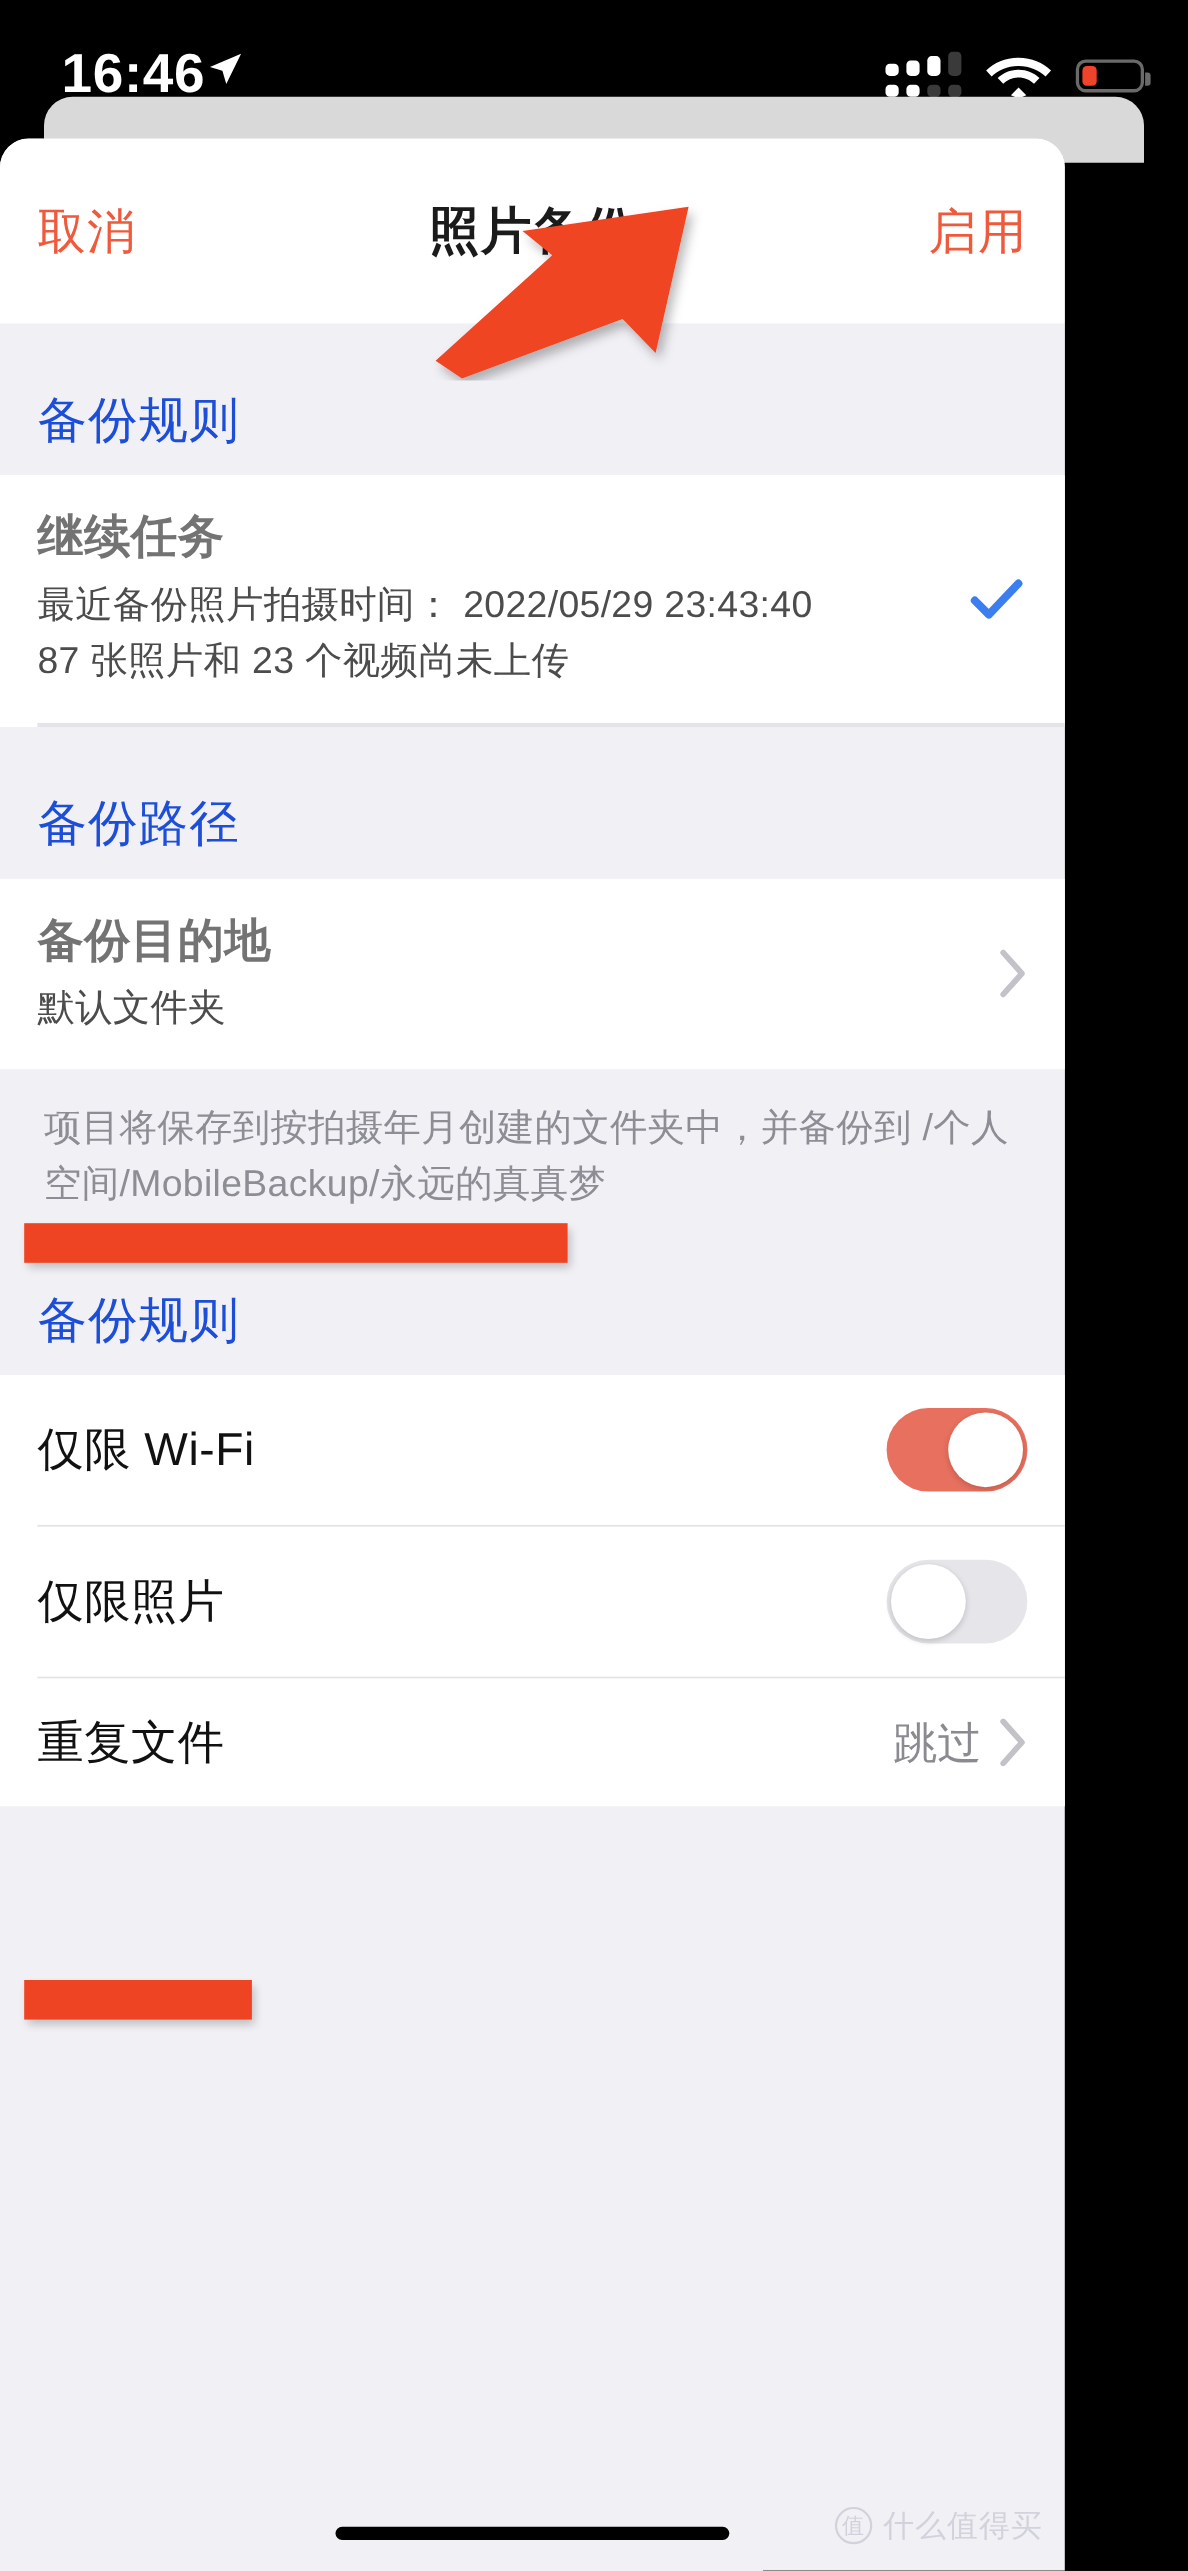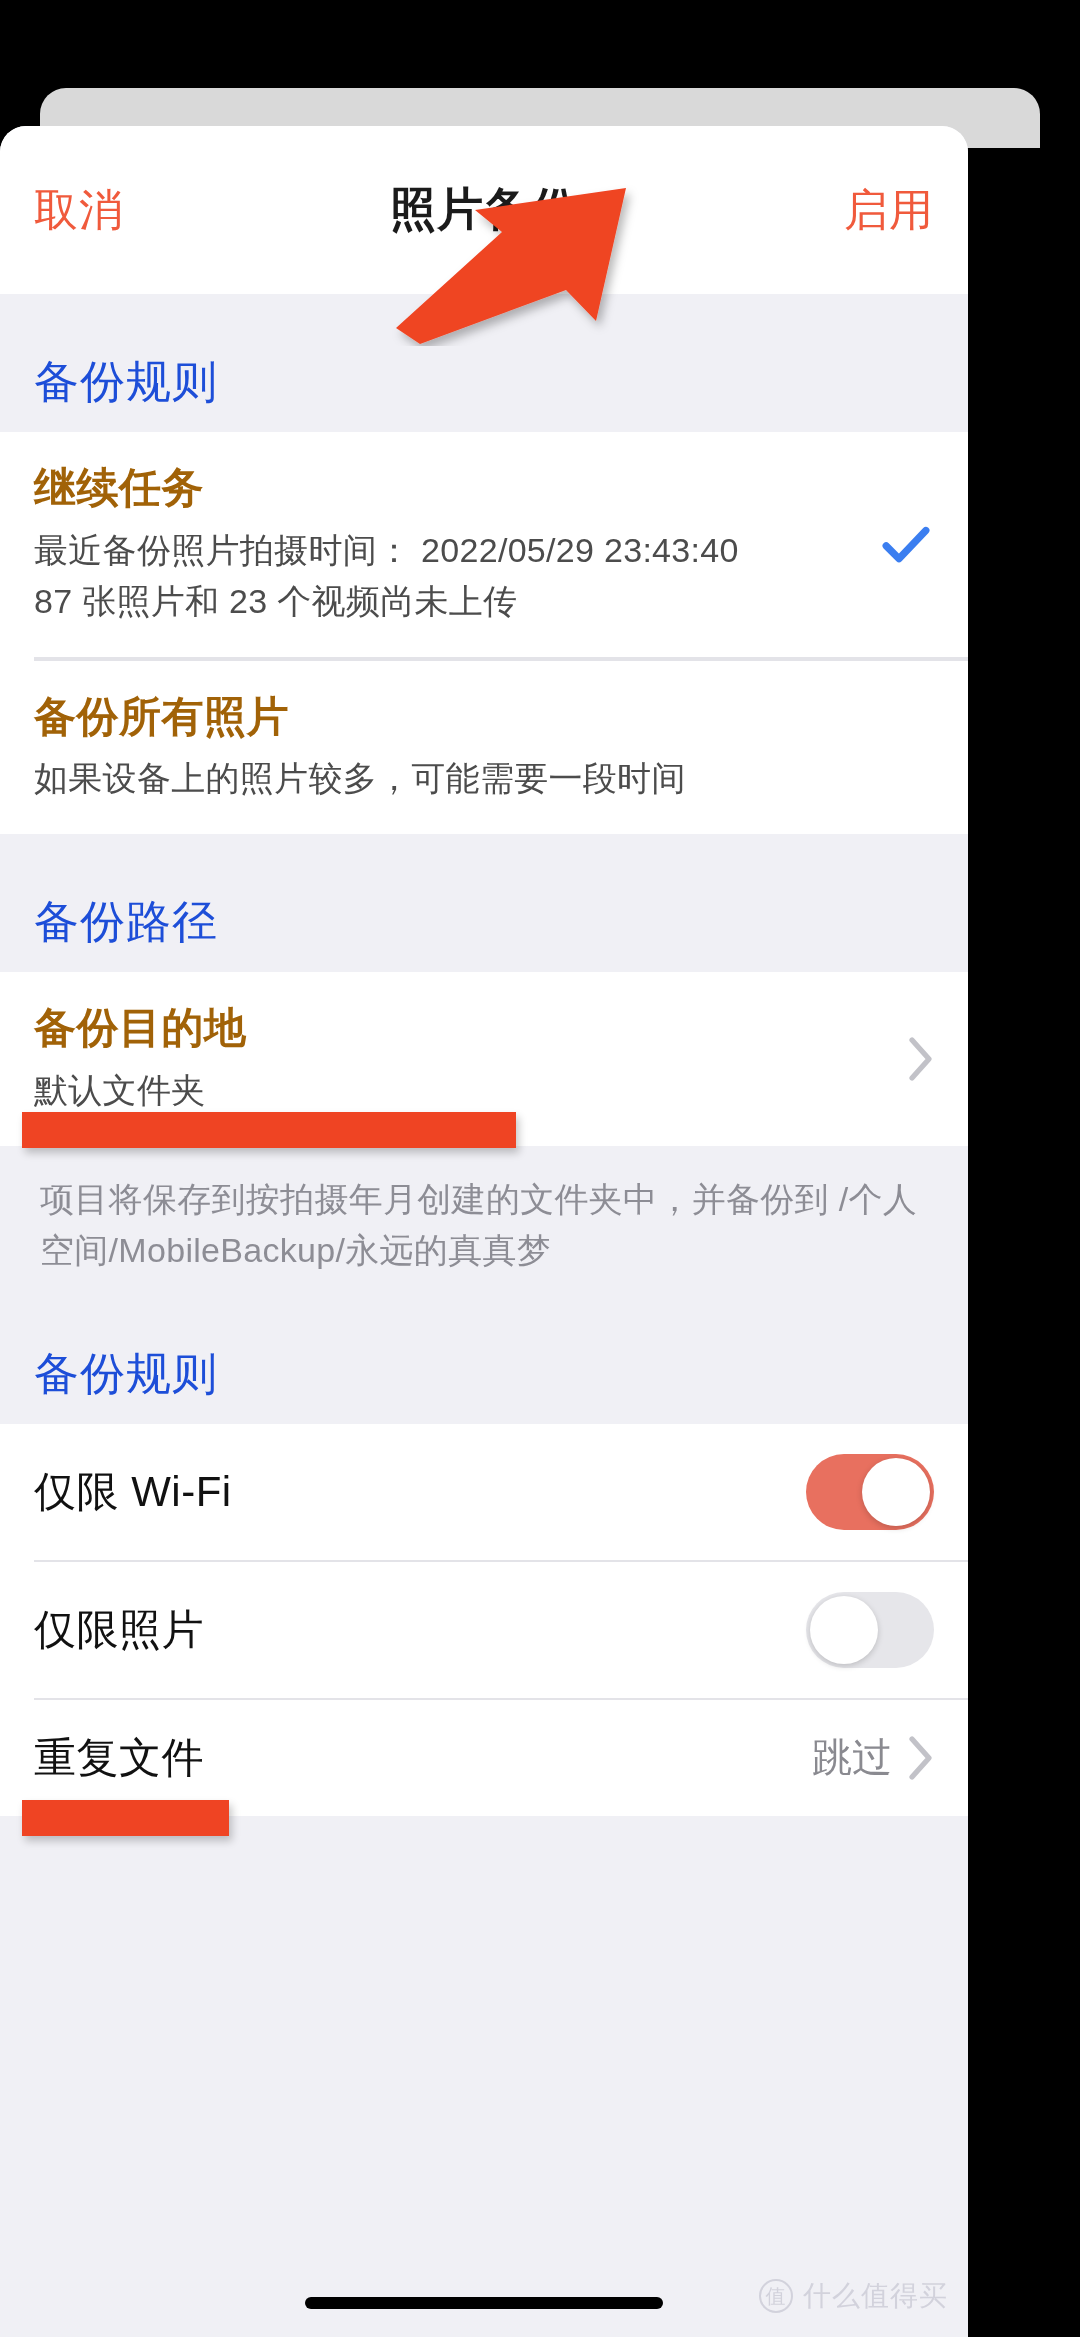--- a/index.html
+++ b/index.html
@@ -84,21 +84,21 @@
   .group { background:#fff; }
   .divider { height:2px; background:#e3e3e8; margin-left:34px; }
 
   .row {
     position:relative; display:flex; align-items:flex-start;
     padding:30px 34px 30px 34px; min-height:110px; background:#fff;
   }
   .row-center { align-items:center; }
   .row-main { flex:1; min-width:0; }
   .row-title {
-    font-size:42px; font-weight:700; color:#a16207; letter-spacing:0.5px;
+    font-size:42px; font-weight:700; color:#737373; letter-spacing:0.5px;
     line-height:1.25;
   }
   .row-sub {
     margin-top:10px; font-size:34px; color:#4c4c4c; line-height:1.5;
     letter-spacing:0.3px;
   }
   .row-title-plain {
     font-size:42px; font-weight:400; color:#111; letter-spacing:0.5px;
   }
   .row-accessory {
@@ -158,20 +158,46 @@
     width:34px; height:34px; border-radius:50%;
     border:2px solid #d2d2dc; color:#d2d2dc;
     font-size:20px; display:flex; align-items:center; justify-content:center;
   }
 </style>
 </head>
 <body>
 
 <div id="screen">
 
+  <div class="statusbar">
+    <div class="sb-time">16:46</div>
+    <svg class="sb-loc" viewBox="0 0 24 24">
+      <path d="M22 2 L2 10.5 L10 13 L12.5 21.5 Z" fill="#fff"></path>
+    </svg>
+    <div class="sb-right">
+      <div class="sig-grid">
+        <i class="r1"></i>
+          <i class="r1b"></i>
+          <i class="r1c"></i>
+          <i class="r1d"></i>
+        <i class="r2"></i>
+          <i class="r2"></i>
+          <i class="r2 dim"></i>
+          <i class="r2 dim"></i>
+      </div>
+      <svg width="60" height="42" viewBox="0 0 60 42">
+        <path d="M30 12 C20 12 11.5 16 5.5 21.5 L0.5 16 C7.8 9 18.2 4.5 30 4.5 C41.8 4.5 52.2 9 59.5 16 L54.5 21.5 C48.5 16 40 12 30 12 Z" fill="#fff"></path>
+        <path d="M30 22.5 C24.5 22.5 19.6 24.7 16 28.2 L11 22.8 C15.9 18.2 22.6 15.3 30 15.3 C37.4 15.3 44.1 18.2 49 22.8 L44 28.2 C40.4 24.7 35.5 22.5 30 22.5 Z" fill="#fff"></path>
+        <path d="M30 31.5 L37 38.5 L30 41.5 L23 38.5 Z" fill="#fff"></path>
+      </svg>
+      <div class="batt">
+        <div class="batt-fill"></div>
+      </div>
+    </div>
+  </div>
 
   <div class="sheet-back"></div>
 
   <div class="sheet">
 
     <div class="navbar">
       <button class="nav-btn">取消</button>
       <div class="nav-title">照片备份</div>
       <button class="nav-btn">启用</button>
     </div>
@@ -192,26 +218,20 @@
             <path d="M3.5 12.8 L9 18.3 L20.5 6.2" fill="none" stroke="#3b7ef0" stroke-width="3.1" stroke-linecap="round" stroke-linejoin="round"></path>
           </svg>
         </div>
       </div>
 
       <div class="divider"></div>
 
 
       <div class="divider"></div>
 
-      <div class="row">
-        <div class="row-main">
-          <div class="row-title">备份所有照片</div>
-          <div class="row-sub">如果设备上的照片较多，可能需要一段时间</div>
-        </div>
-      </div>
     </div>
 
     <div class="section-head">备份路径</div>
     <div class="group">
       <div class="row">
         <div class="row-main">
           <div class="row-title">备份目的地</div>
           <div class="row-sub">默认文件夹</div>
         </div>
         <div class="row-accessory">

